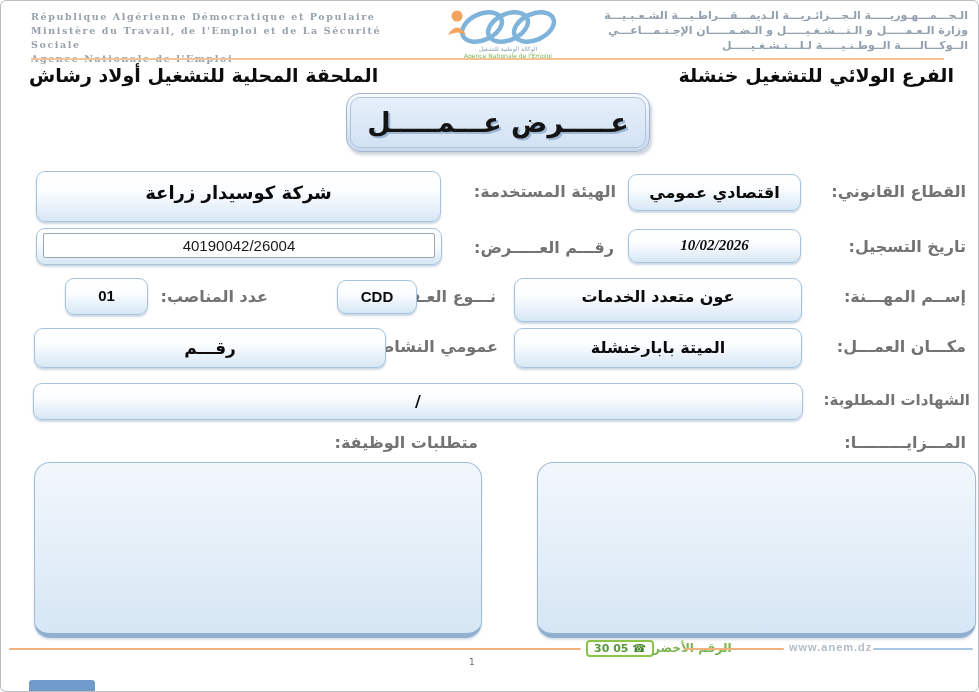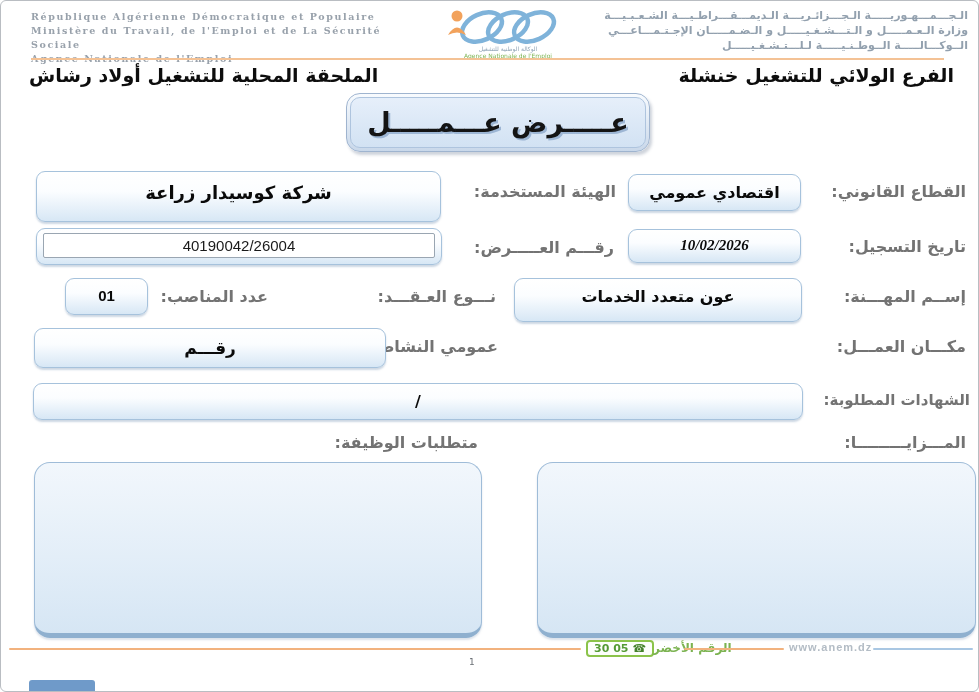--- a/index.html
+++ b/index.html
@@ -121,24 +121,26 @@
   <div class="lbl" style="right:12px; top:236px;">تاريخ التسجيل:</div>
   <div class="box date-txt" style="left:627px; top:228px; width:173px; height:34px; line-height:31px;font-style:italic;">10/02/2026</div>
   <div class="lbl" style="right:364px; top:237px;">رقـــم العـــــرض:</div>
   <div class="box" style="left:35px; top:227px; width:406px; height:37px;">
     <div class="inner-field">40190042/26004</div>
   </div>
 
   <div class="lbl" style="right:12px; top:286px;">إســم المهـــنة:</div>
   <div class="box" style="left:513px; top:277px; width:288px; height:44px; line-height:36px;">عون متعدد الخدمات</div>
   <div class="lbl" style="right:482px; top:286px;">نـــوع العـقـــد:</div>
+  <div class="box latin" style="left:305px; top:279px; width:80px; height:34px; line-height:31px;">CDD</div>
   <div class="lbl" style="right:710px; top:286px;">عدد المناصب:</div>
   <div class="box latin" style="left:33px; top:277px; width:83px; height:37px; line-height:34px;">01</div>
 
   <div class="lbl" style="right:12px; top:336px;">مكـــان العمـــل:</div>
+  <div class="box" style="left:513px; top:327px; width:288px; height:40px; line-height:38px;">الميتة بابارخنشلة</div>
   <div class="lbl" style="right:480px; top:336px;">عمومي النشاط:</div>
   <div class="box" style="left:33px; top:327px; width:352px; height:40px; line-height:38px; font-size:17px;">رقـــم</div>
 
   <div class="lbl lbl-sm" style="right:8px; top:390px;">الشهادات المطلوبة:</div>
   <div class="box" style="left:32px; top:382px; width:770px; height:37px; line-height:35px;">/</div>
 
   <div class="lbl" style="right:12px; top:432px;">المـــزايـــــــــا:</div>
   <div class="lbl" style="right:500px; top:432px;text-align:center;">متطلبات الوظيفة:</div>
 
   <div class="bigbox" style="left:536px; top:461px; width:439px;"></div>

